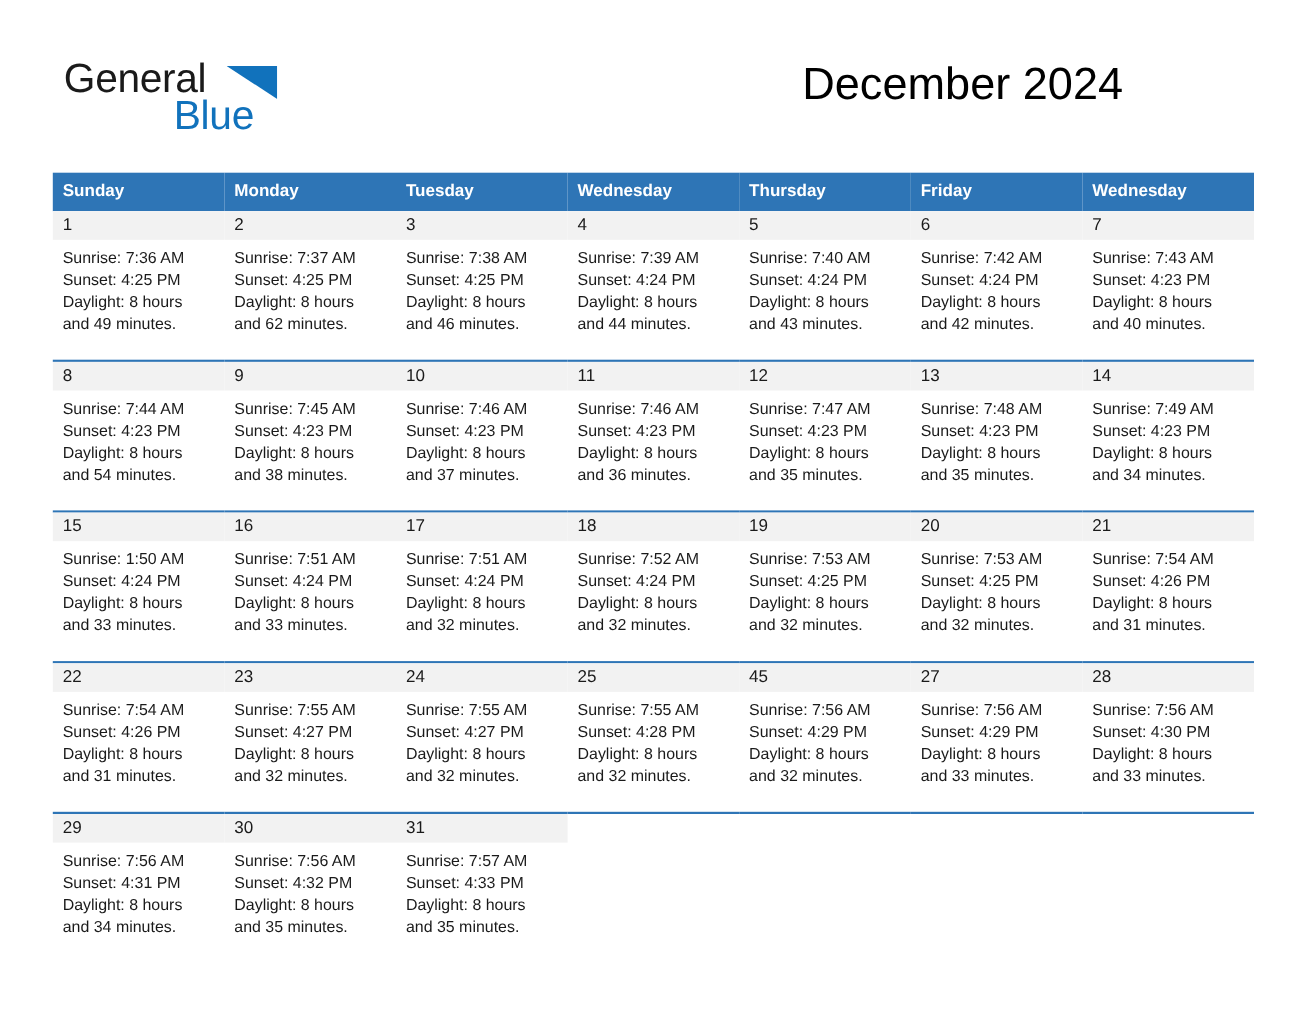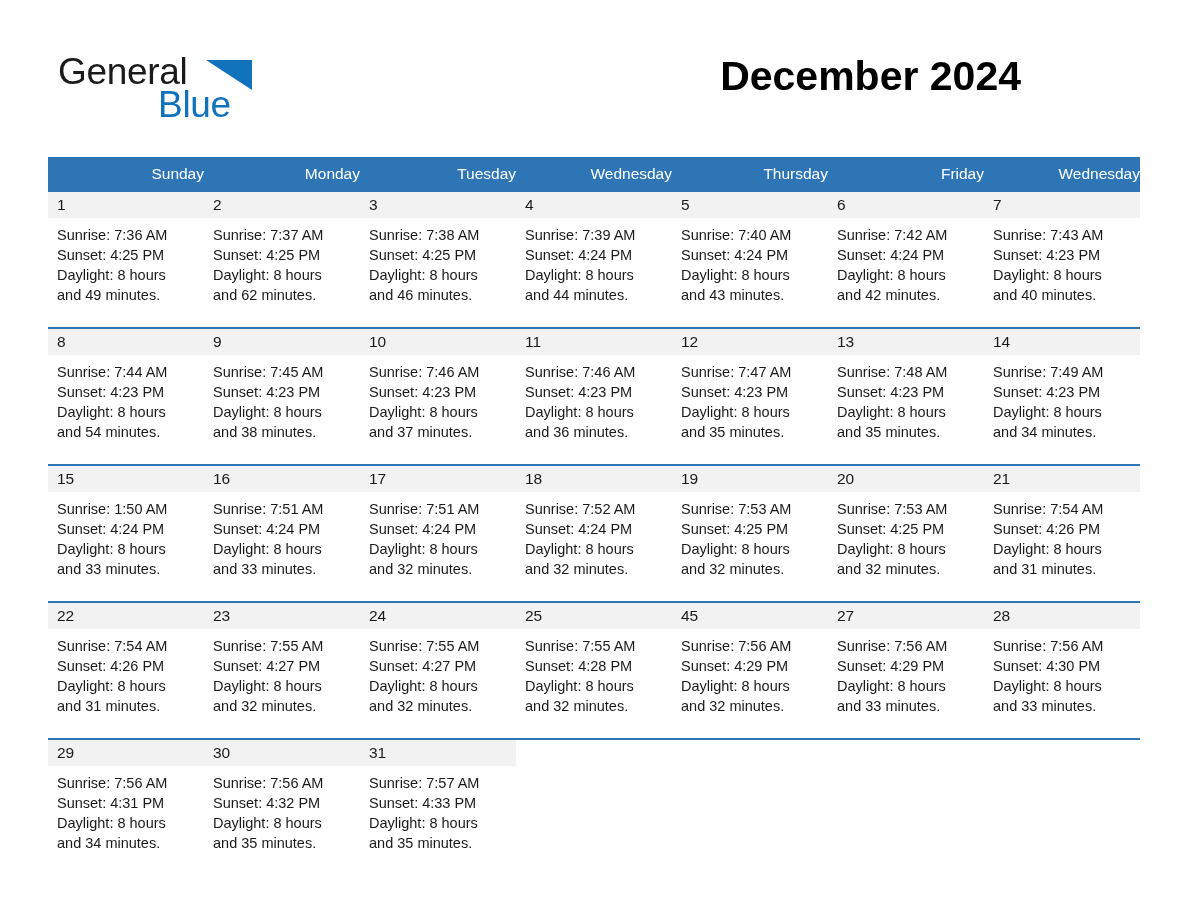--- a/index.html
+++ b/index.html
@@ -61,21 +61,21 @@
     color: #1172BC;
     letter-spacing: -0.3px;
   }
   .title {
     position: absolute;
     right: 55px;
     top: 52px;
     font-size: 41px;
     line-height: 48px;
     color: #000000;
-    font-weight: bold;
+    font-weight: normal;
     white-space: nowrap;
   }
   .subtitle {
     position: absolute;
     right: 55px;
     top: 113px;
     font-size: 23px;
     line-height: 28px;
     color: #000000;
     white-space: nowrap;
@@ -92,22 +92,22 @@
     border-collapse: collapse;
     table-layout: fixed;
     width: 1092px;
   }
   .cal col { width: 156px; }
 
   thead th {
     background: #2E75B6;
     color: #ffffff;
     font-size: 15.5px;
-    font-weight: normal;
-    text-align: right;
+    font-weight: bold;
+    text-align: left;
     padding: 8px 0 9px 9px;
     height: 17px;
     vertical-align: middle;
     border: none;
   }
 
   td.day {
     vertical-align: top;
     padding: 0;
     border: none;

